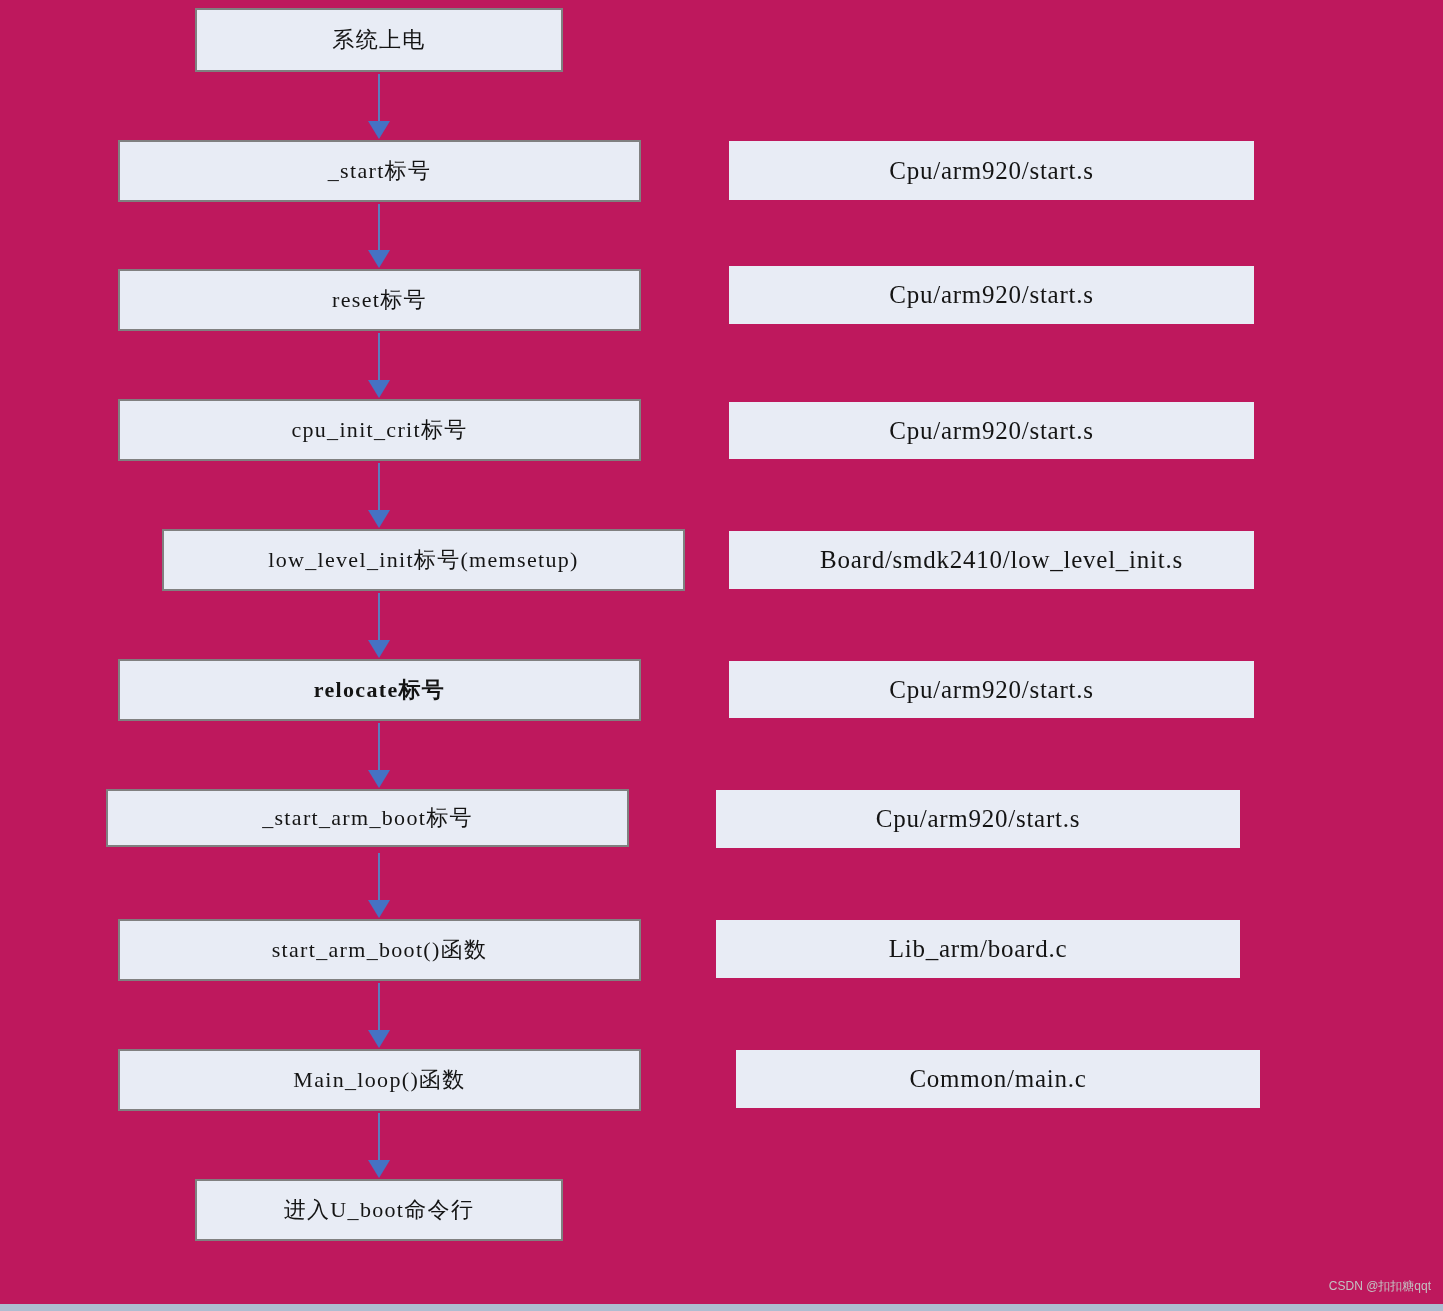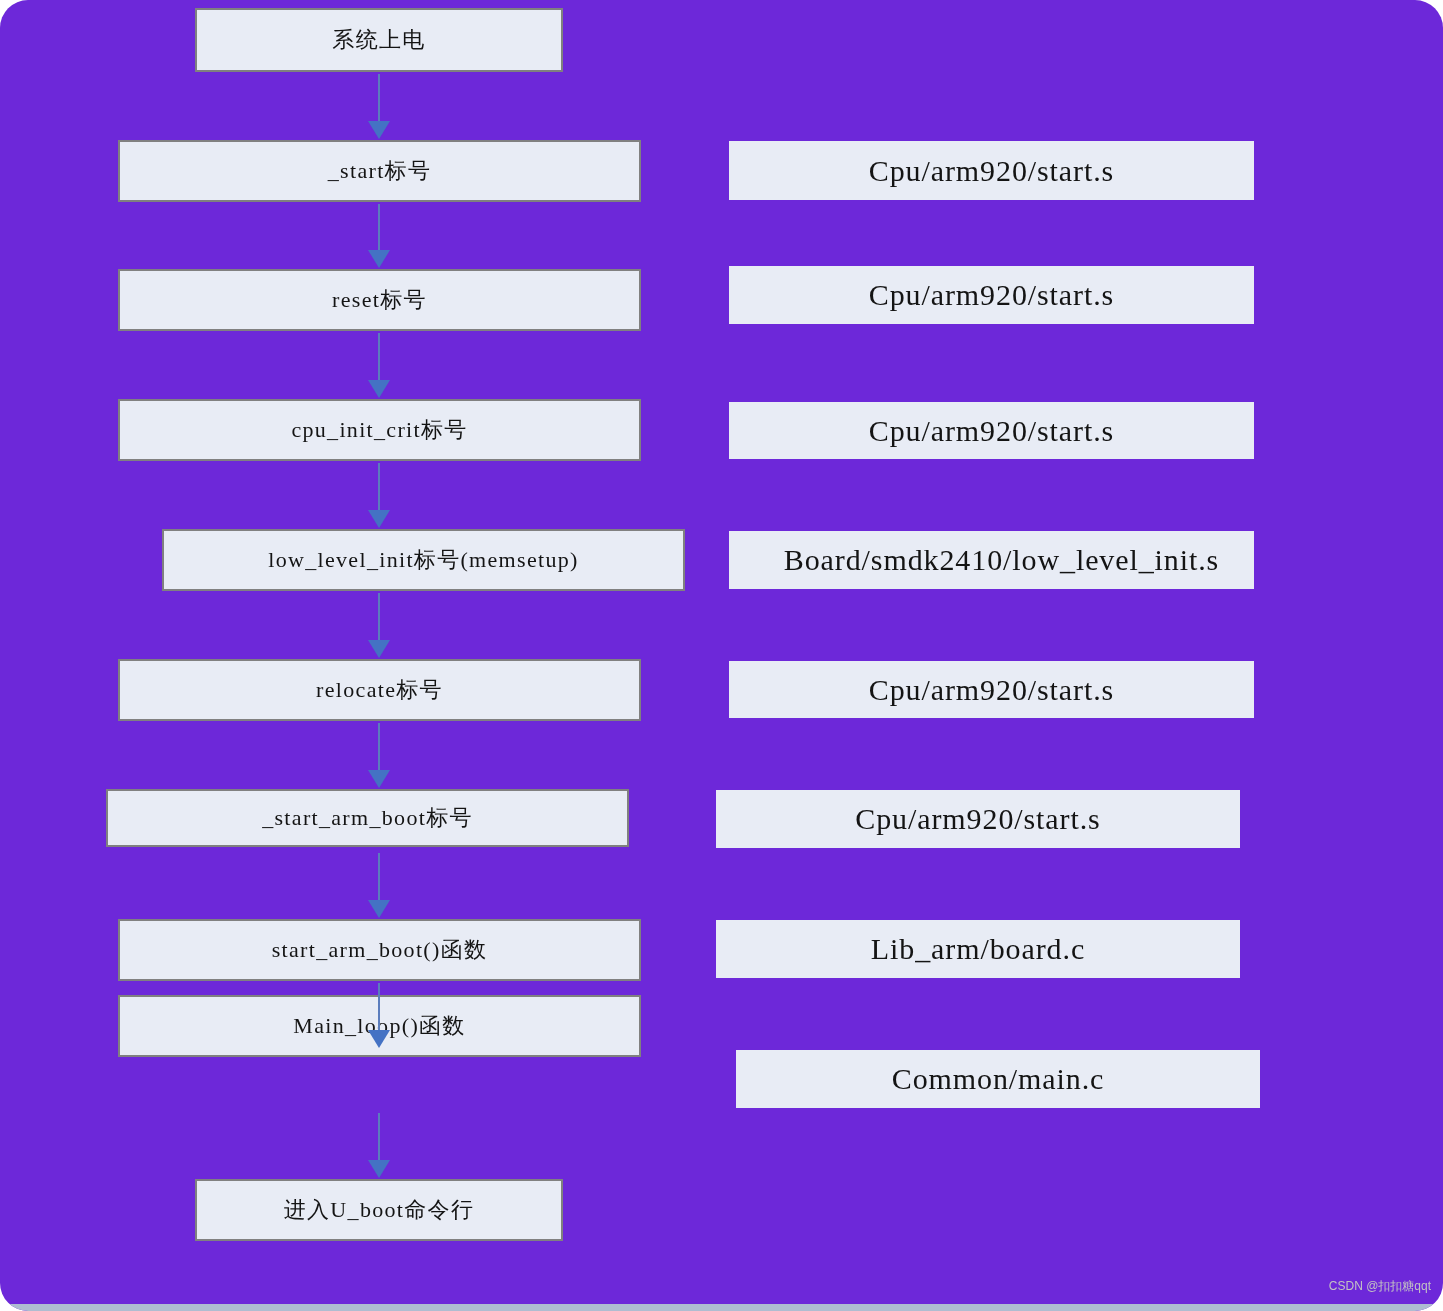--- a/index.html
+++ b/index.html
@@ -4,24 +4,23 @@
 <style>
   html, body {
     margin: 0;
     padding: 0;
     background: #ffffff;
   }
   #canvas {
     position: relative;
     width: 1443px;
     height: 1311px;
-    background: #6d28d9;
+    background: #be185d;
     overflow: hidden;
     font-family: "Liberation Serif", "DejaVu Serif", serif;
-    border-radius: 28px;
   }
   .flow-box {
     position: absolute;
     box-sizing: border-box;
     background: var(--box-fill, #e8ecf5);
     border: 2px solid var(--box-border, #808080);
     display: flex;
     align-items: center;
     justify-content: center;
     font-size: 22px;
@@ -29,21 +28,21 @@
     letter-spacing: 0.06em;
     white-space: nowrap;
   }
   .file-box {
     position: absolute;
     box-sizing: border-box;
     background: var(--box-fill, #e8ecf5);
     display: flex;
     align-items: center;
     justify-content: center;
-    font-size: 30px;
+    font-size: 25px;
     color: #141414;
     letter-spacing: 0.03em;
     white-space: nowrap;
   }
   .arrow {
     position: absolute;
     width: 22px;
     display: flex;
     flex-direction: column;
     align-items: center;
@@ -85,27 +84,27 @@
   <div class="flow-box" style="left:195px; top:8px;  width:368px; height:64px;">系统上电</div>
 
   <div class="flow-box" style="left:118px; top:140px; width:523px; height:62px;">_start标号</div>
 
   <div class="flow-box" style="left:118px; top:269px; width:523px; height:62px;">reset标号</div>
 
   <div class="flow-box" style="left:118px; top:399px; width:523px; height:62px;">cpu_init_crit标号</div>
 
   <div class="flow-box" style="left:118px; top:529px; width:523px; height:62px;margin-left:44px;">low_level_init标号(memsetup)</div>
 
-  <div class="flow-box" style="left:118px; top:659px; width:523px; height:62px;">relocate标号</div>
+  <div class="flow-box" style="left:118px; top:659px; width:523px; height:62px;font-weight:bold;">relocate标号</div>
 
   <div class="flow-box" style="left:106px; top:789px; width:523px; height:58px;">_start_arm_boot标号</div>
 
   <div class="flow-box" style="left:118px; top:919px; width:523px; height:62px;">start_arm_boot()函数</div>
 
-  <div class="flow-box" style="left:118px; top:995px; width:523px; height:62px;">Main_loop()函数</div>
+  <div class="flow-box" style="left:118px; top:1049px; width:523px; height:62px;">Main_loop()函数</div>
 
   <div class="flow-box" style="left:195px; top:1179px; width:368px; height:62px;text-align:center;">进入U_boot命令行</div>
 
   <div class="arrow" style="left:368px; top:74px;  height:65px;">
       <div class="arrow-line"></div>
       <div class="arrow-head"></div>
     </div>
   <div class="arrow" style="left:368px; top:204px; height:64px;">
       <div class="arrow-line"></div>
       <div class="arrow-head"></div>

